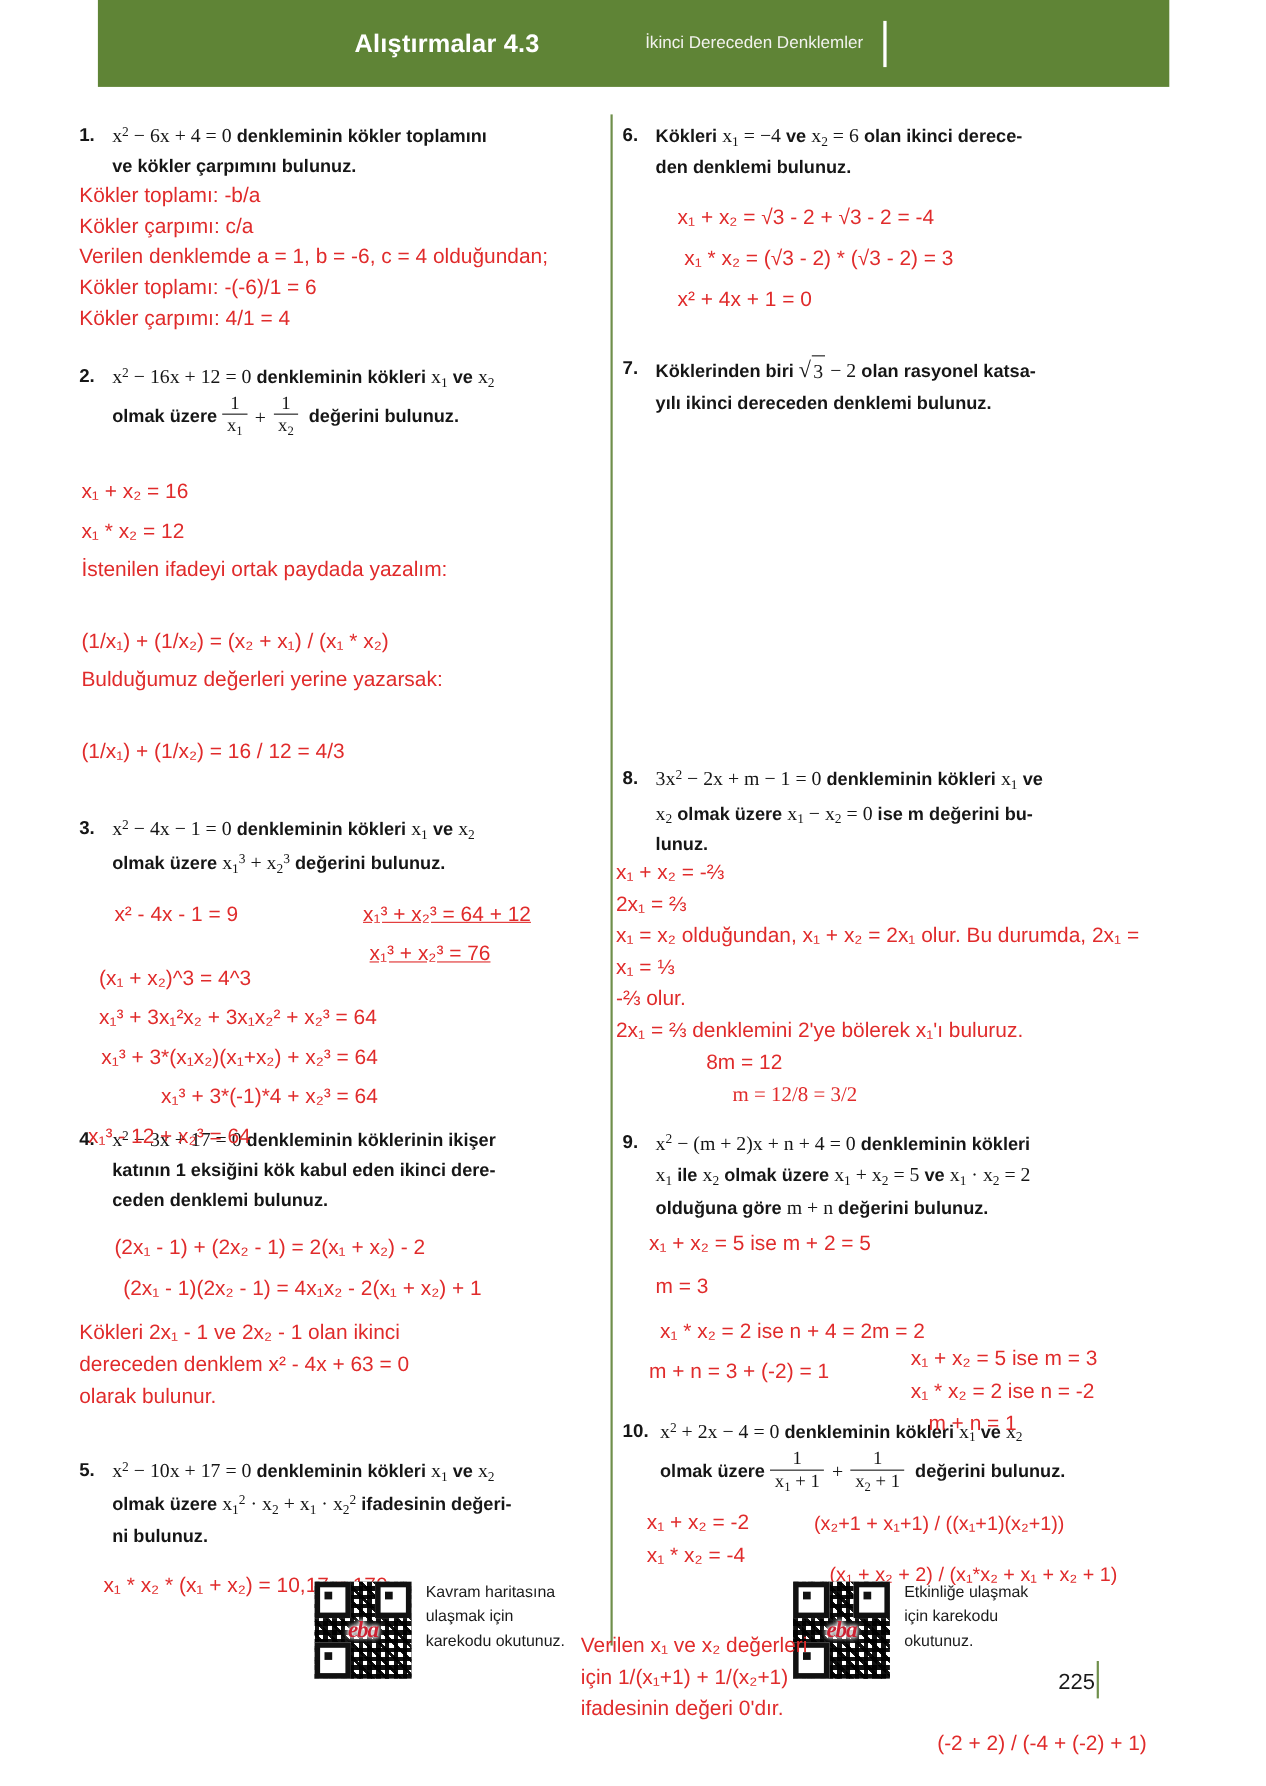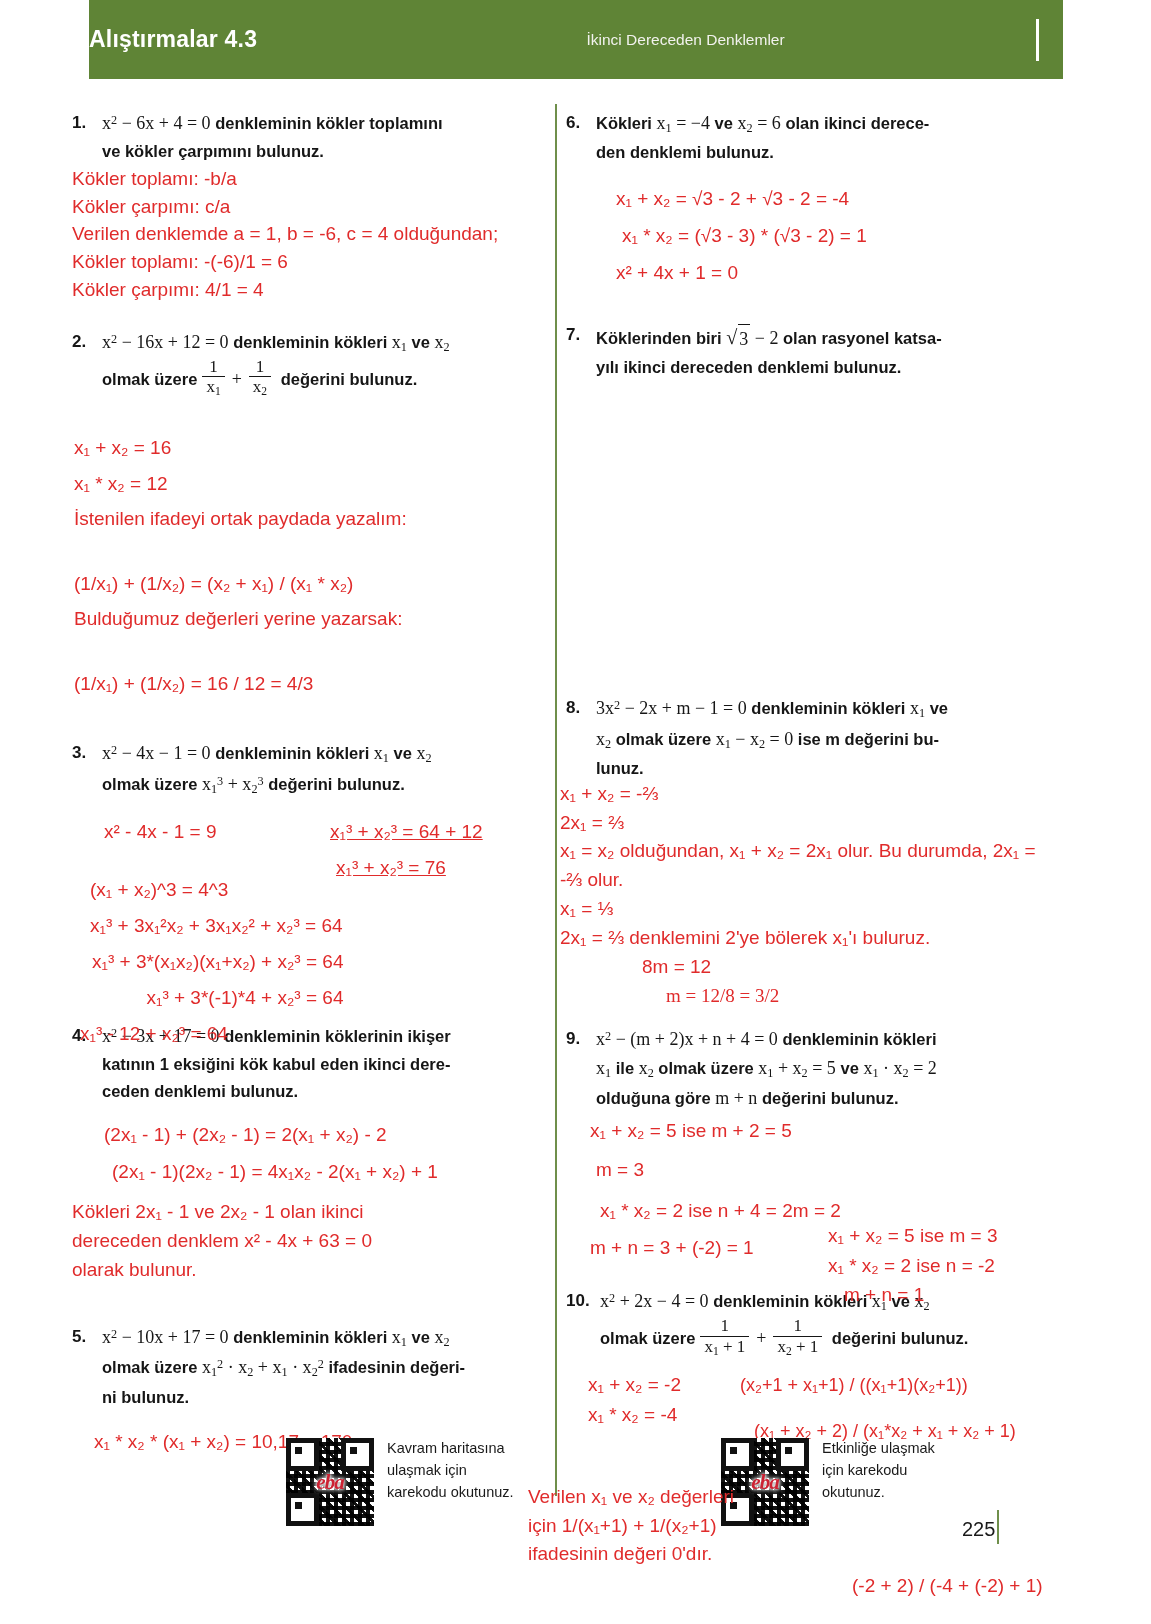--- a/index.html
+++ b/index.html
@@ -19,21 +19,21 @@
   
   .header-bar {
     position: absolute;
     left: 89px;
     top: 0;
     width: 974px;
     height: 79px;
     background: #5f8436;
     display: flex;
     align-items: center;
-    justify-content: space-between;
+    justify-content: center;
     box-sizing: border-box;
     padding-right: 24px;
   }
   .header-title {
     color: #ffffff;
     font-size: 23px;
     font-weight: bold;
     letter-spacing: .2px;
     margin-right: 96px;
   }
@@ -311,21 +311,21 @@
 
   <div class="q" style="margin-top:4px;">
     <span class="q-num">6.</span>
     <span class="q-body">
       Kökleri <span class="eq">x<sub>1</sub> = −4</span> <b>ve</b> <span class="eq">x<sub>2</sub> = 6</span> olan ikinci derece-<br>
       <span>den denklemi bulunuz.</span>
     </span>
   </div>
   <div class="ans" style="margin-top:14px; margin-left:50px; line-height:1.95;">
     <div>x₁ + x₂ = √3 - 2 + √3 - 2 = -4</div>
-    <div style="margin-left:6px;">x₁ * x₂ = (√3 - 3) * (√3 - 2) = 1</div>
+    <div style="margin-left:6px;">x₁ * x₂ = (√3 - 2) * (√3 - 2) = 3</div>
     <div>x² + 4x + 1 = 0</div>
   </div>
 
   <div class="q" style="margin-top:30px;">
     <span class="q-num">7.</span>
     <span class="q-body">
       Köklerinden biri
       <span class="eq"><span class="radsign">√</span><span class="rad">3</span> − 2</span>
       olan rasyonel katsa-<br>
       <span>yılı ikinci dereceden denklemi bulunuz.</span>
@@ -338,22 +338,22 @@
       <span class="eq">3x<sup>2</sup> − 2x + m − 1 = 0</span>
       denkleminin kökleri <span class="eq">x<sub>1</sub></span> ve<br>
       <span class="eq">x<sub>2</sub></span> olmak üzere <span class="eq">x<sub>1</sub> − x<sub>2</sub> = 0</span> ise m değerini bu-<br>
       <span>lunuz.</span>
     </span>
   </div>
   <div class="ans" style="margin-top:-2px; margin-left:-6px; line-height:1.52;">
     <div>x₁ + x₂ = -⅔</div>
     <div>2x₁ = ⅔</div>
     <div>x₁ = x₂ olduğundan, x₁ + x₂ = 2x₁ olur. Bu durumda, 2x₁ =</div>
+    <div>x₁ = ⅓</div>
     <div>-⅔ olur.</div>
-    <div>x₁ = ⅓</div>
     <div>2x₁ = ⅔ denklemini 2'ye bölerek x₁'ı buluruz.</div>
     <div style="margin-left:82px;">8m = 12</div>
     <div style="margin-left:106px;font-family:Liberation Serif, serif;">m = 12/8 = 3/2</div>
   </div>
 
   <div class="q" style="margin-top:14px;">
     <span class="q-num">9.</span>
     <span class="q-body">
       <span class="eq">x<sup>2</sup> − (m + 2)x + n + 4 = 0</span>
       denkleminin kökleri<br>

